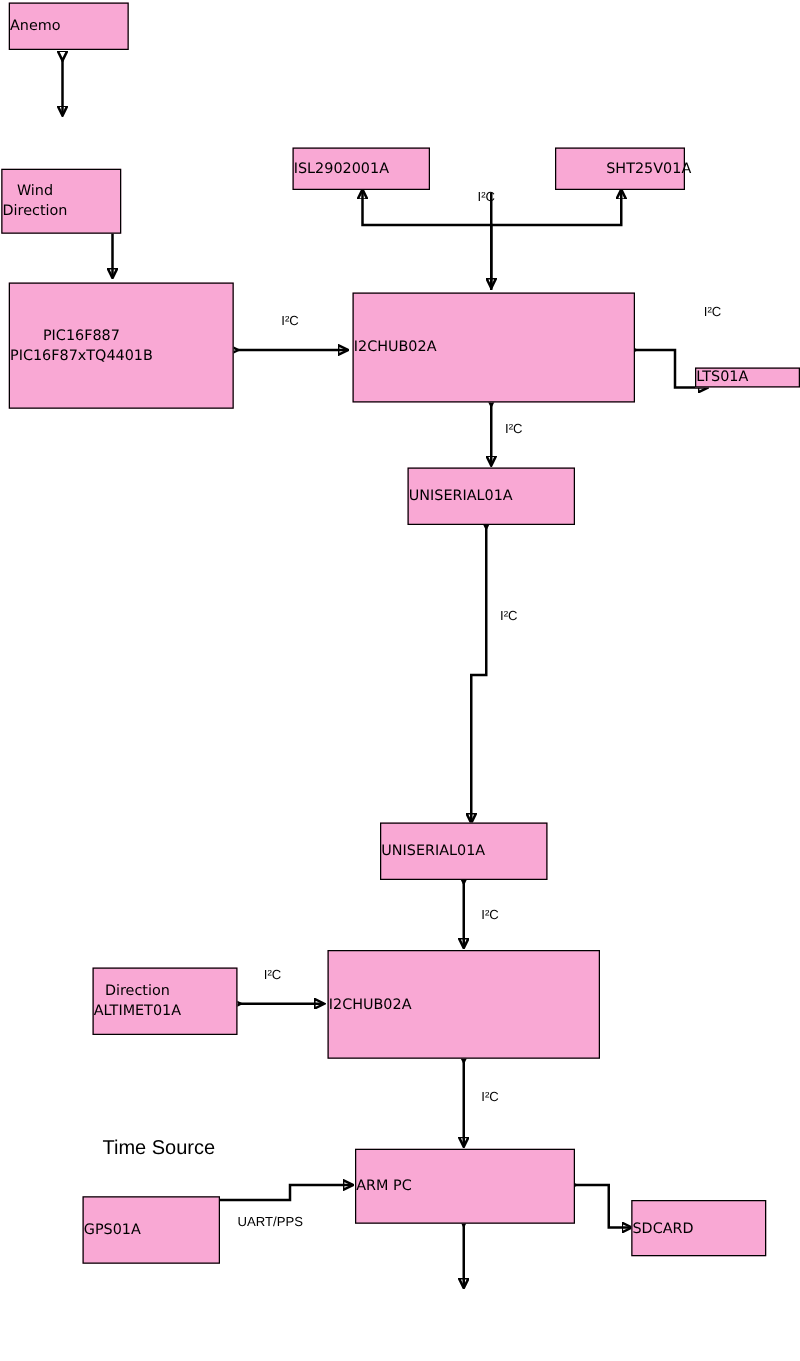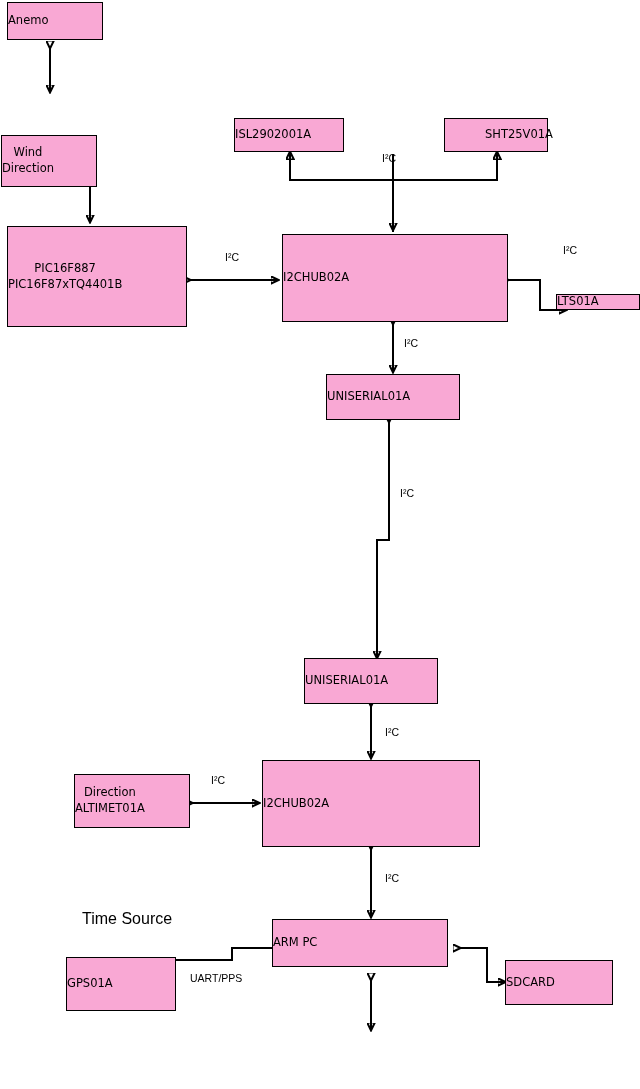--- a/index.html
+++ b/index.html
@@ -147,21 +147,21 @@
 
   <div class="node" style="left:74px; top:774px; width:116px; height:54px;">
     <span>Direction
 ALTIMET01A</span>
   </div>
 
   <div class="node" style="left:66px; top:933px; width:110px; height:54px;margin-top:24px;">
     <span>GPS01A</span>
   </div>
 
-  <div class="node" style="left:272px; top:919px; width:176px; height:48px;">
+  <div class="node" style="left:284px; top:919px; width:176px; height:60px;">
     <span>ARM PC</span>
   </div>
 
   <div class="node" style="left:505px; top:960px; width:108px; height:45px;">
     <span>SDCARD</span>
   </div>
 
 
   <div class="edge-label" style="left:382px; top:152px;">I²C</div>
 

